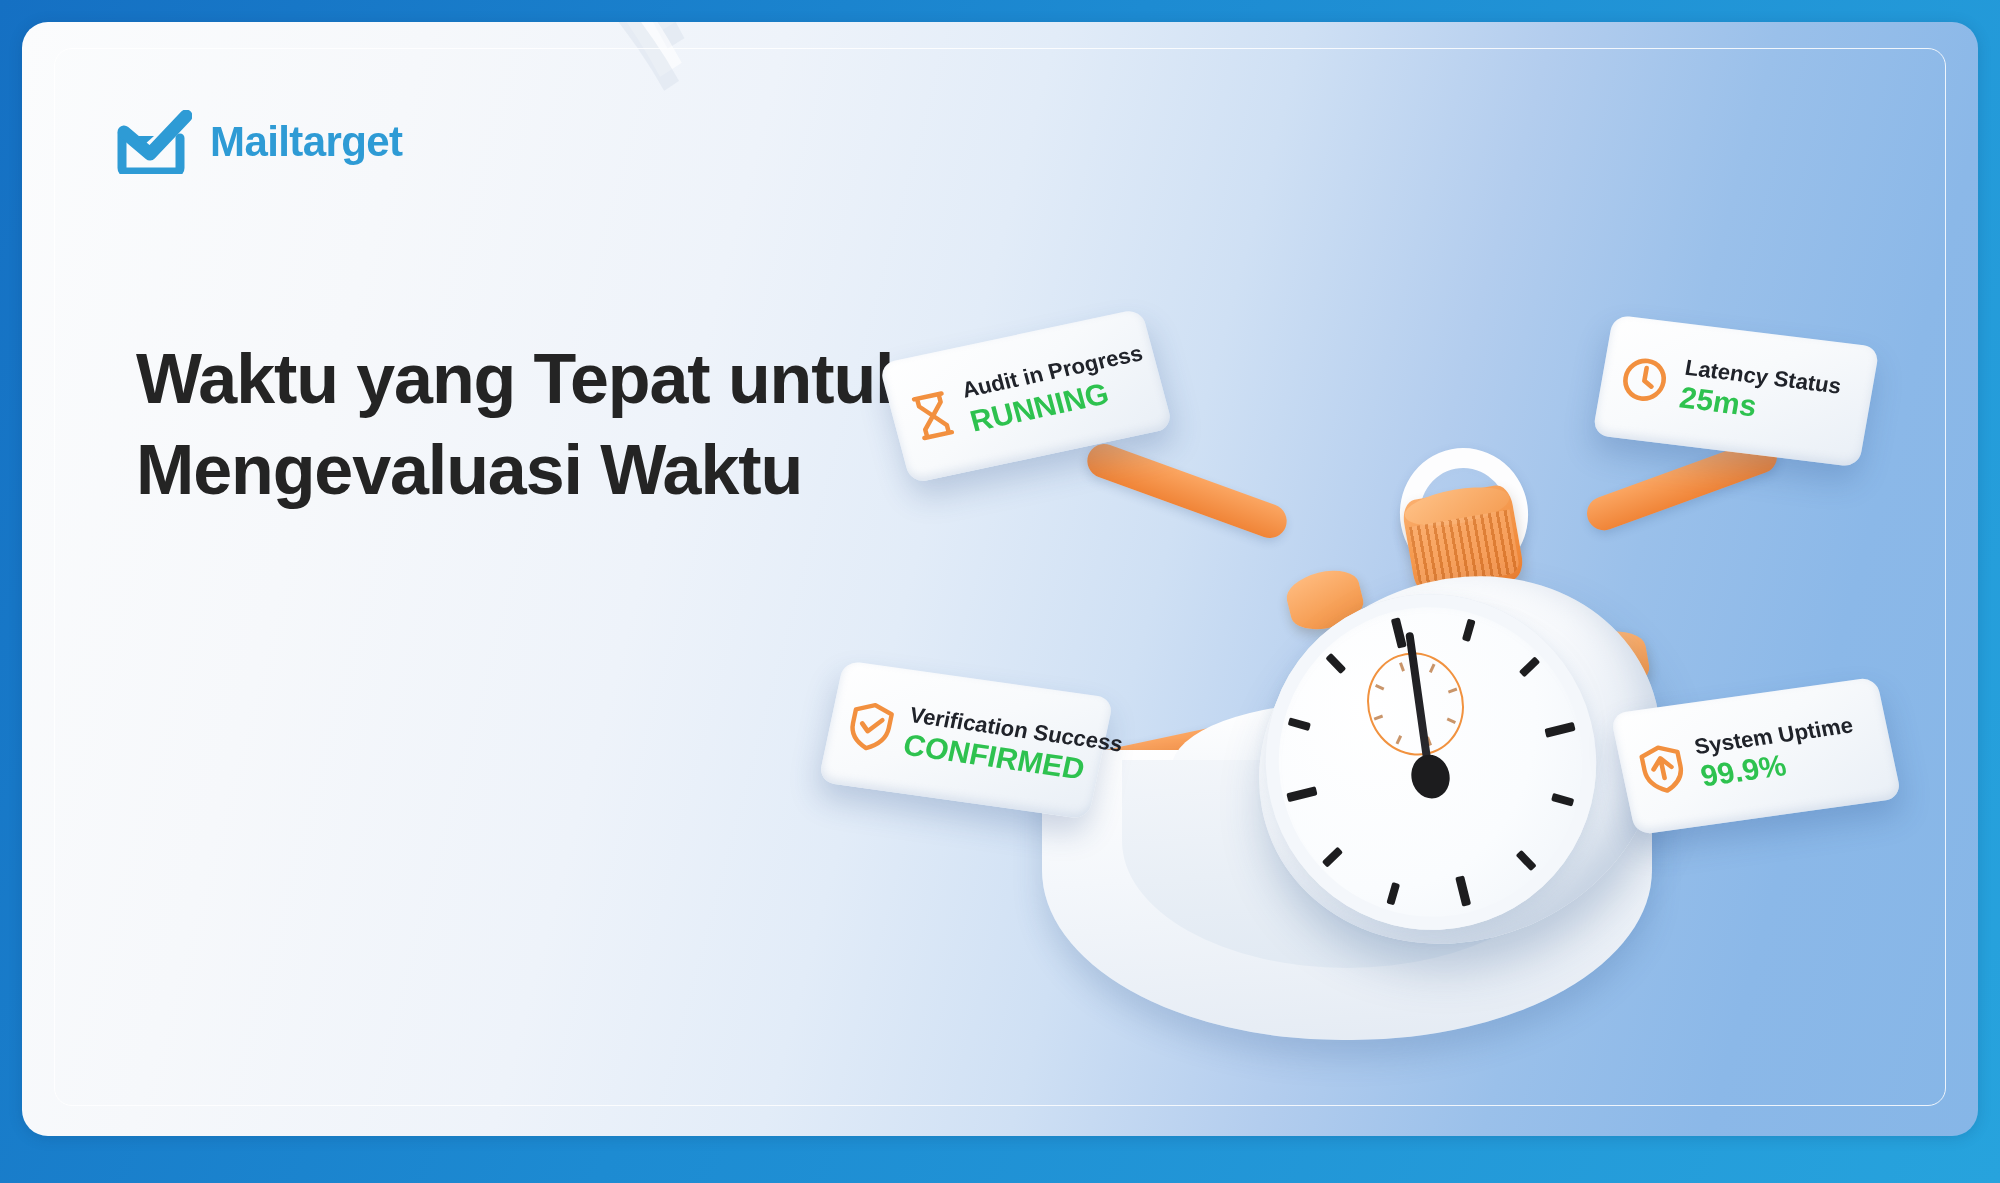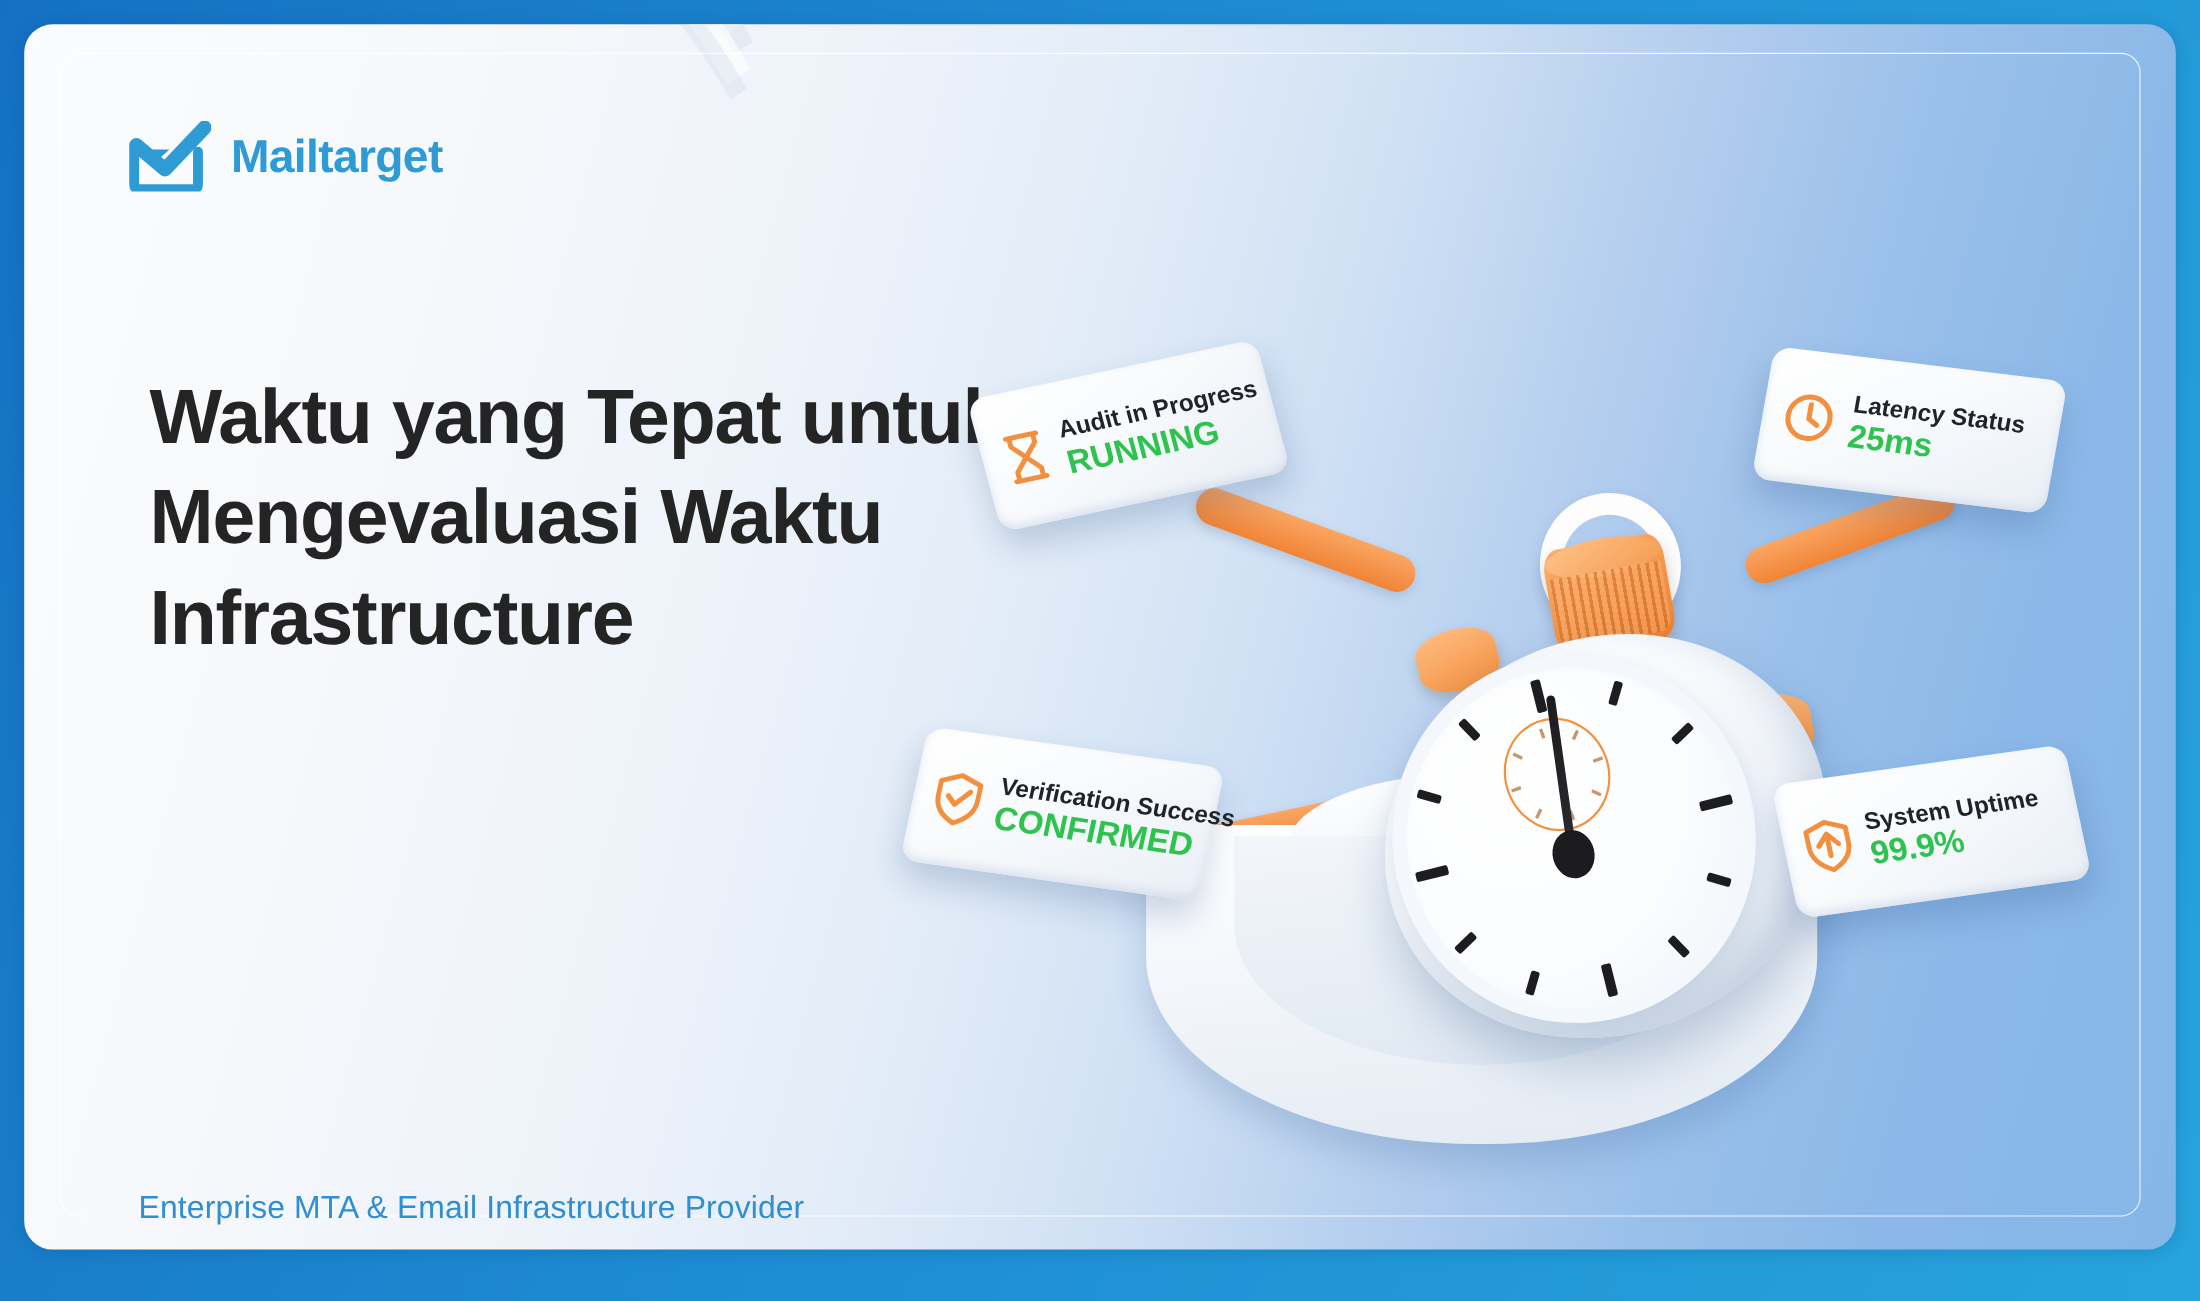--- a/index.html
+++ b/index.html
@@ -201,24 +201,22 @@
           <path d="M10 22 L36 44 L72 6" stroke="#2e9bd5" stroke-width="13" stroke-linecap="round" stroke-linejoin="round" fill="none"></path>
           <path d="M20 26 L40 26 L30 35 Z" fill="#2e9bd5"></path>
         </svg>
       </span>
       <span id="logo-text">Mailtarget</span>
     </div>
 
     <h1 id="headline">
       <span class="ln">Waktu yang Tepat untuk</span>
       <span class="ln">Mengevaluasi Waktu</span>
-      <span class="ln">Infrastructure</span>
     </h1>
 
-    <div id="tagline">Enterprise MTA &amp; Email Infrastructure Provider</div>
 
     <div id="illus">
 
       <div class="arm" style="left:60px;top:92px;width:210px;height:34px;transform:rotate(20deg);"></div>
       <div class="arm" style="left:560px;top:86px;width:200px;height:34px;transform:rotate(-20deg);"></div>
       <div class="arm" style="left:30px;top:352px;width:260px;height:36px;transform:rotate(-12deg);"></div>
       <div class="arm" style="left:540px;top:350px;width:260px;height:36px;transform:rotate(12deg);"></div>
 
       <div id="pedestal">
         <div id="pedestal-top"></div>

